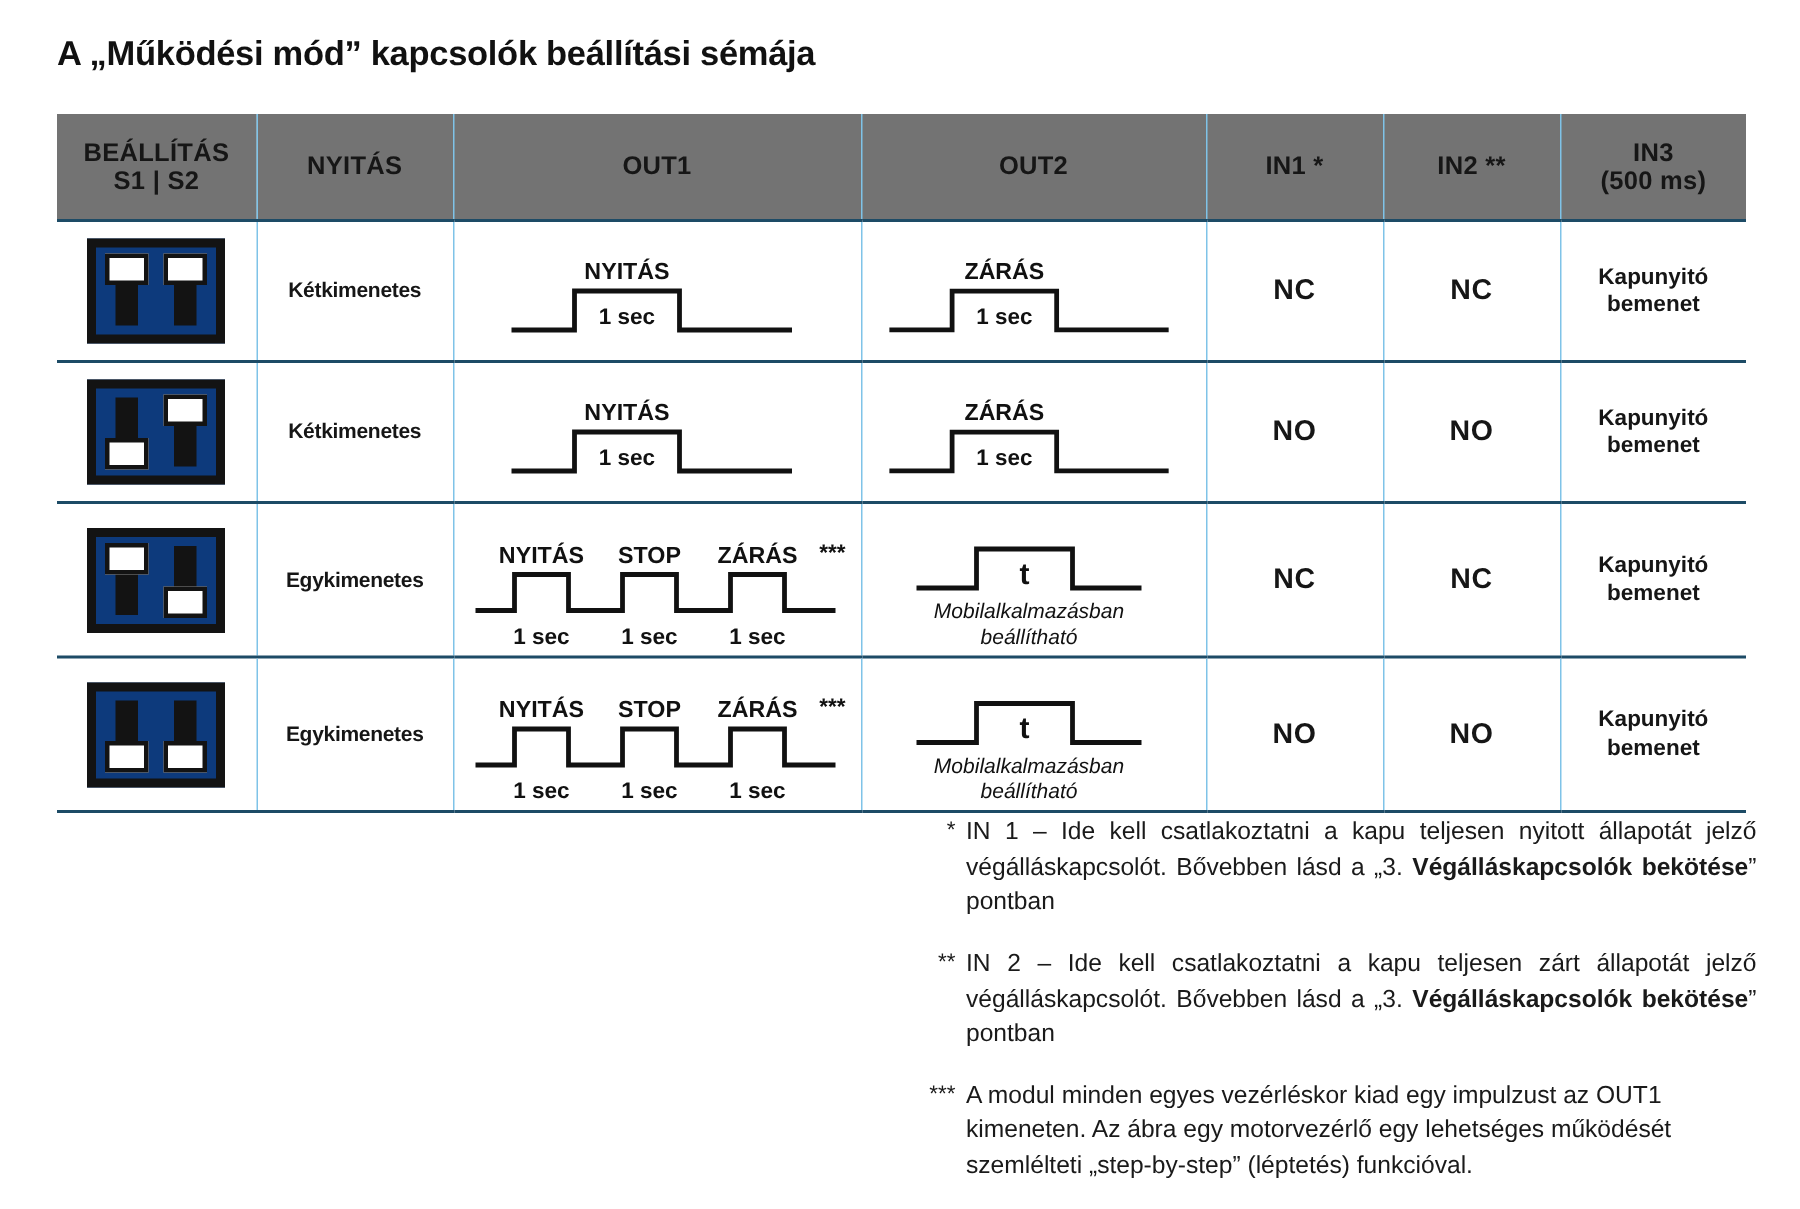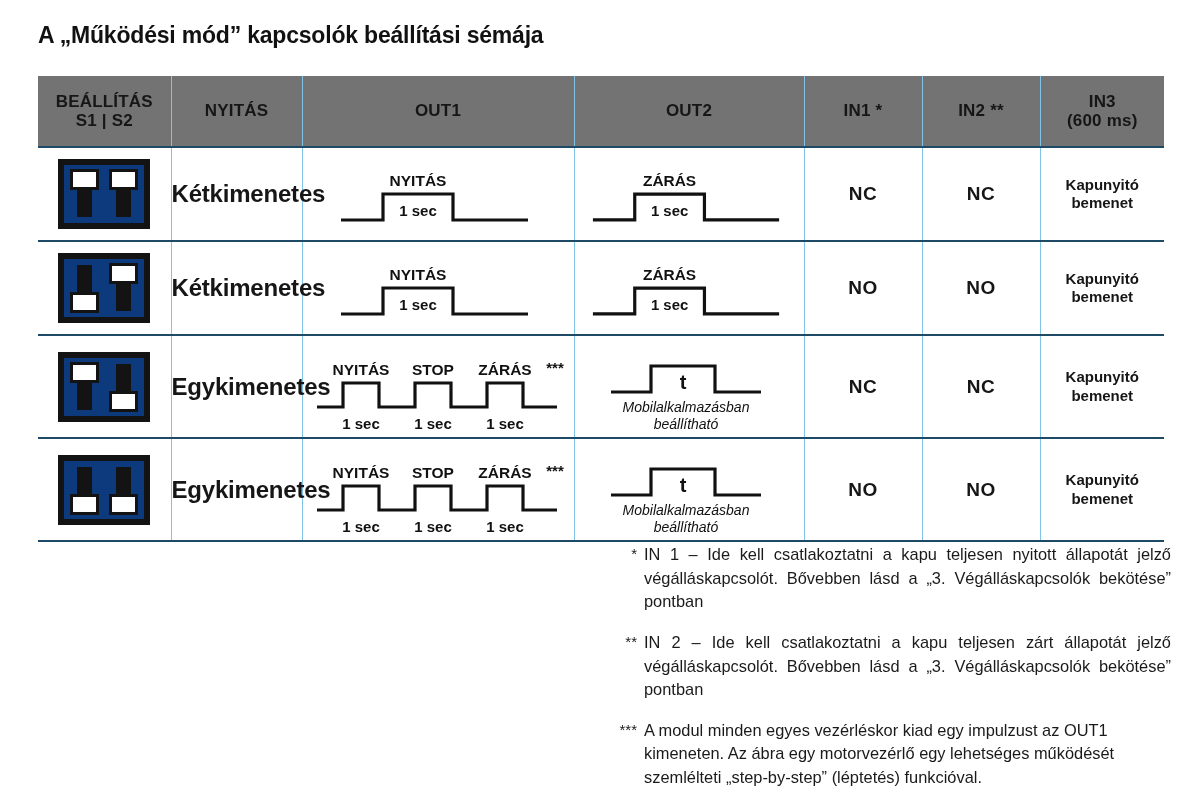--- a/index.html
+++ b/index.html
@@ -58,21 +58,21 @@
   .tbl tbody td:last-child{border-right:none;margin-top:23px;}
 
   .tbl tbody tr td{
     border-bottom:2.5px solid #1d4b66;
     height:92px;
   }
   .tbl tbody tr:last-child td{border-bottom:2.5px solid #1d4b66;}
 
   .hdr-sub{display:block;font-size:17px;font-weight:bold;}
 
-  .mode-txt{font-size:24px;font-weight:bold;letter-spacing:-0.2px;margin-top:37px;}
+  .mode-txt{font-size:14px;font-weight:bold;letter-spacing:-0.2px;margin-top:37px;}
   .io-txt{font-size:19px;font-weight:bold;letter-spacing:0.5px;}
   .in3-txt{font-size:15px;font-weight:bold;line-height:1.22;}
 
   
   .dip{
     width:92px;height:70px;margin:0 auto;
     background:#0d3a7c;
     border:6px solid #131313;
     box-sizing:border-box;
     display:flex;align-items:center;justify-content:center;
@@ -112,21 +112,21 @@
   .note{display:flex;margin-bottom:17px;}
   .note .mark{
     flex:0 0 auto;text-align:right;padding-right:7px;
     font-size:15px;line-height:1.5;
   }
   .note .mark.m1{width:22px;}
   .note .mark.m2{width:22px;}
   .note .mark.m3{width:30px;margin-left:-8px;}
   .note .body{flex:1 1 auto;text-align:justify;}
   .note .body.nj{text-align:left;}
-  b.bk{font-weight:normal;margin-top:40px;}
+  b.bk{font-weight:bold;margin-top:40px;}
 </style>
 </head>
 <body>
 
 <div class="page">
 
   <div class="title">A „Működési mód” kapcsolók beállítási sémája</div>
 
   <table class="tbl">
     <colgroup>
@@ -154,21 +154,21 @@
           <span class="hdr-sub">OUT2</span>
         </th>
         <th>
           <span class="hdr-sub">IN1 *</span>
         </th>
         <th>
           <span class="hdr-sub">IN2 **</span>
         </th>
         <th>
           <span class="hdr-sub">IN3</span>
-          <span class="hdr-sub">(600 ms)</span>
+          <span class="hdr-sub">(500 ms)</span>
         </th>
       </tr>
     </thead>
     <tbody id="tbody">
         <tr>
           <td>
             <div class="dip">
               <div class="sw up">
                 <div class="stem"></div>
                 <div class="cap"></div>

